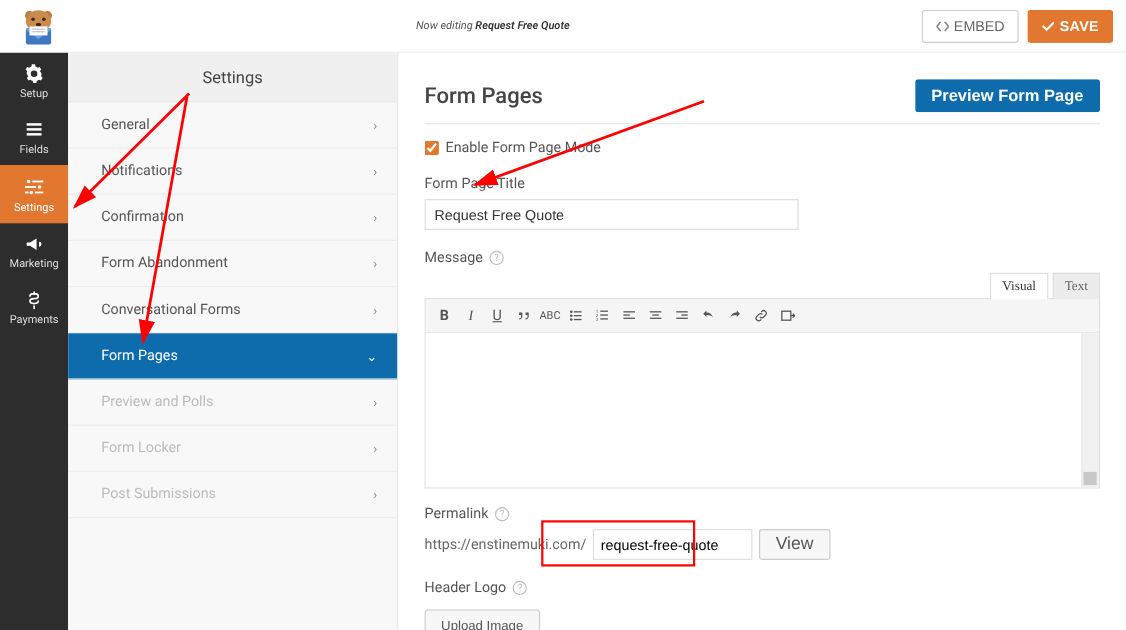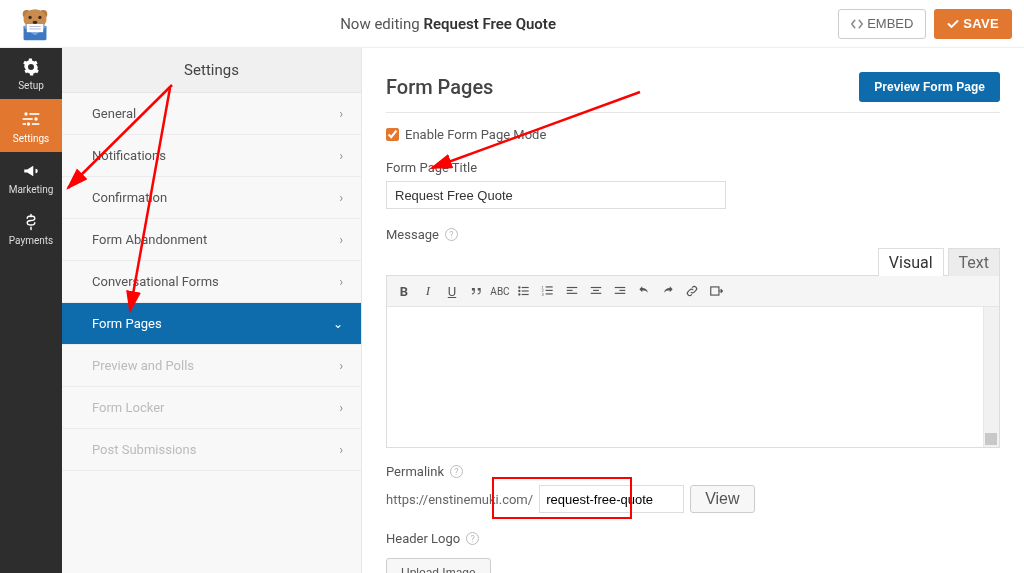--- a/index.html
+++ b/index.html
@@ -1,20 +1,20 @@
 <!DOCTYPE html>
 <html><head>
 <meta charset="utf-8">
 <style>
   * { box-sizing: border-box; margin: 0; padding: 0; }
   body { font-family: -apple-system, BlinkMacSystemFont, "Segoe UI", Roboto, Arial, sans-serif; font-size: 13px; color: #444; background: #fff; width: 1024px; height: 573px; overflow: hidden; position: relative; }
   .topbar { height: 48px; display: flex; align-items: center; padding: 0 12px; border-bottom: 1px solid #eee; }
   .logo { width: 46px; height: 40px; display:flex; align-items:center; justify-content:center;}
   .logo svg { width: 40px; height: 36px; }
-  .title-wrap { flex: 1; text-align: center; color: #555; font-size: 15px; }
+  .title-wrap { flex: 1; text-align: center; color: #555; font-size: 10px; font-style: italic; }
   .title-wrap .bold { font-weight: 600; color: #333; }
   .topbar-actions { display: flex; gap: 8px; }
   .btn { border-radius: 3px; cursor: pointer; display: inline-flex; align-items: center; justify-content: flex-end; font-size: 13px; height: 30px; padding: 0 12px; border: 1px solid transparent; }
   .btn-embed { background: #fff; border: 1px solid #ccc; color: #666; }
   .btn-save { background: #e27730; color: #fff; font-weight: 600; letter-spacing: .3px; }
   .btn-save svg { margin-right: 4px; }
   .btn-embed svg { margin-right: 4px; }
 
   .main { display: flex; height: calc(573px - 48px); position: relative; }
   .leftnav { width: 62px; background: #2d2d2d; display: flex; flex-direction: column; }
@@ -26,31 +26,31 @@
   .subnav-header { height: 45px; line-height: 45px; text-align: center; font-size: 15px; color: #444; background: #f0f0f0; border-bottom: 1px solid #e6e6e6; }
   .subnav-item { display: flex; align-items: center; justify-content: space-between; padding: 13px 18px 13px 30px; color: #555; font-size: 13px; border-bottom: 1px solid #ececec; cursor: pointer; }
   .subnav-item.active { background: #0e6cad; color: #fff; }
   .subnav-item.disabled { color: #bbb; }
   .chev { font-size: 12px; color: #888; }
   .subnav-item.active .chev { color: #fff; }
 
   .content { flex: 1; padding: 24px 24px 12px 24px; overflow: hidden; position: relative; }
   .content-header { display: flex; justify-content: space-between; align-items: center; margin-bottom: 6px; }
   .content-header h2 { font-size: 20px; font-weight: 500; color: #444; }
-  .btn-preview { background: #0e6cad; color: #fff; font-size: 12px; font-weight: 600; height: 30px; padding: 0 14px; border-radius:3px;}
+  .btn-preview { background: #0e6cad; color: #fff; font-size: 15px; font-weight: 600; height: 30px; padding: 0 14px; border-radius:3px;}
   .divider { border-top: 1px solid #e5e5e5; margin: 10px 0 14px; }
   .checkbox-row { display: flex; align-items: center; gap: 6px; font-size: 13px; color: #555; margin-bottom: 18px; }
   .checkbox-row input { accent-color: #e27730; }
   .field-label { font-size: 13px; color: #555; margin-bottom: 6px; display: flex; align-items: center; gap: 6px;}
   .help-ic { width:13px; height:13px; border-radius:50%; border:1px solid #bbb; color:#bbb; font-size:9px; display:inline-flex; align-items:center; justify-content:center;}
   .text-input { width: 340px; height: 28px; border: 1px solid #ddd; padding: 0 8px; font-size: 13px; color: #333; }
   .msg-block { margin-top: 18px; }
   .editor-wrap { border: 1px solid #ddd; }
   .editor-tabs { display:flex; justify-content:flex-end; gap:4px; margin-bottom:-1px;}
-  .editor-tab { border:1px solid #ddd; border-bottom:none; padding:4px 10px; font-size:16px; color:#666; background:#f7f7f7; cursor:pointer;}
+  .editor-tab { border:1px solid #ddd; border-bottom:none; padding:4px 10px; font-size:12px; color:#666; background:#f7f7f7; cursor:pointer;font-family:Liberation Serif, serif;}
   .editor-tab.active { background:#fff; color:#333;}
   .editor-tab.inactive { background:#ececec;}
   .toolbar { background: #f5f5f5; border-bottom: 1px solid #e5e5e5; padding: 4px 6px; display: flex; gap: 2px; align-items:center; }
   .tbbtn { width: 22px; height: 22px; display: inline-flex; align-items: center; justify-content: center; color: #555; font-size: 13px; border-radius:2px; cursor:pointer;}
   .editor-area { height: 140px; background: #fff; position:relative;}
   .editor-area::-webkit-scrollbar{width:14px;}
   .scroll-stub { position:absolute; right:0; top:0; width:16px; height:100%; background:#f1f1f1; border-left:1px solid #e7e7e7;}
   .scroll-thumb { position:absolute; right:2px; bottom:2px; width:12px; height:12px; background:#c8c8c8;}
   .perma-block { margin-top: 16px; }
   .perma-row { display: flex; align-items: center; gap: 6px; font-size: 13px; color: #666; margin-top:6px;}
@@ -101,20 +101,28 @@
 </div>
 
 <div class="main">
   <div class="leftnav">
     <div class="leftnav-item">
       <svg width="18" height="18" viewBox="0 0 24 24">
           <path d="M12 8a4 4 0 100 8 4 4 0 000-8zm9 4a9 9 0 01-.6 3.2l2 1.6-2 3.4-2.4-1a9 9 0 01-2.8 1.6l-.4 2.6h-4l-.4-2.6a9 9 0 01-2.8-1.6l-2.4 1-2-3.4 2-1.6A9 9 0 013 12a9 9 0 01.6-3.2l-2-1.6 2-3.4 2.4 1a9 9 0 012.8-1.6L9.2.6h4l.4 2.6a9 9 0 012.8 1.6l2.4-1 2 3.4-2 1.6A9 9 0 0121 12z"></path>
         </svg>
       <span>Setup</span>
     </div>
+    <div class="leftnav-item">
+      <svg width="18" height="18" viewBox="0 0 24 24">
+          <rect x="3" y="4" width="18" height="3"></rect>
+          <rect x="3" y="10" width="18" height="3"></rect>
+          <rect x="3" y="16" width="18" height="3"></rect>
+        </svg>
+      <span>Fields</span>
+    </div>
     <div class="leftnav-item active">
       <svg width="20" height="20" viewBox="0 0 24 24">
           <circle cx="6" cy="6" r="2"></circle>
           <rect x="10" y="5" width="12" height="2"></rect>
           <circle cx="18" cy="12" r="2"></circle>
           <rect x="2" y="11" width="12" height="2"></rect>
           <circle cx="9" cy="18" r="2"></circle>
           <rect x="13" y="17" width="9" height="2"></rect>
           <rect x="2" y="17" width="4" height="2"></rect>
         </svg>

